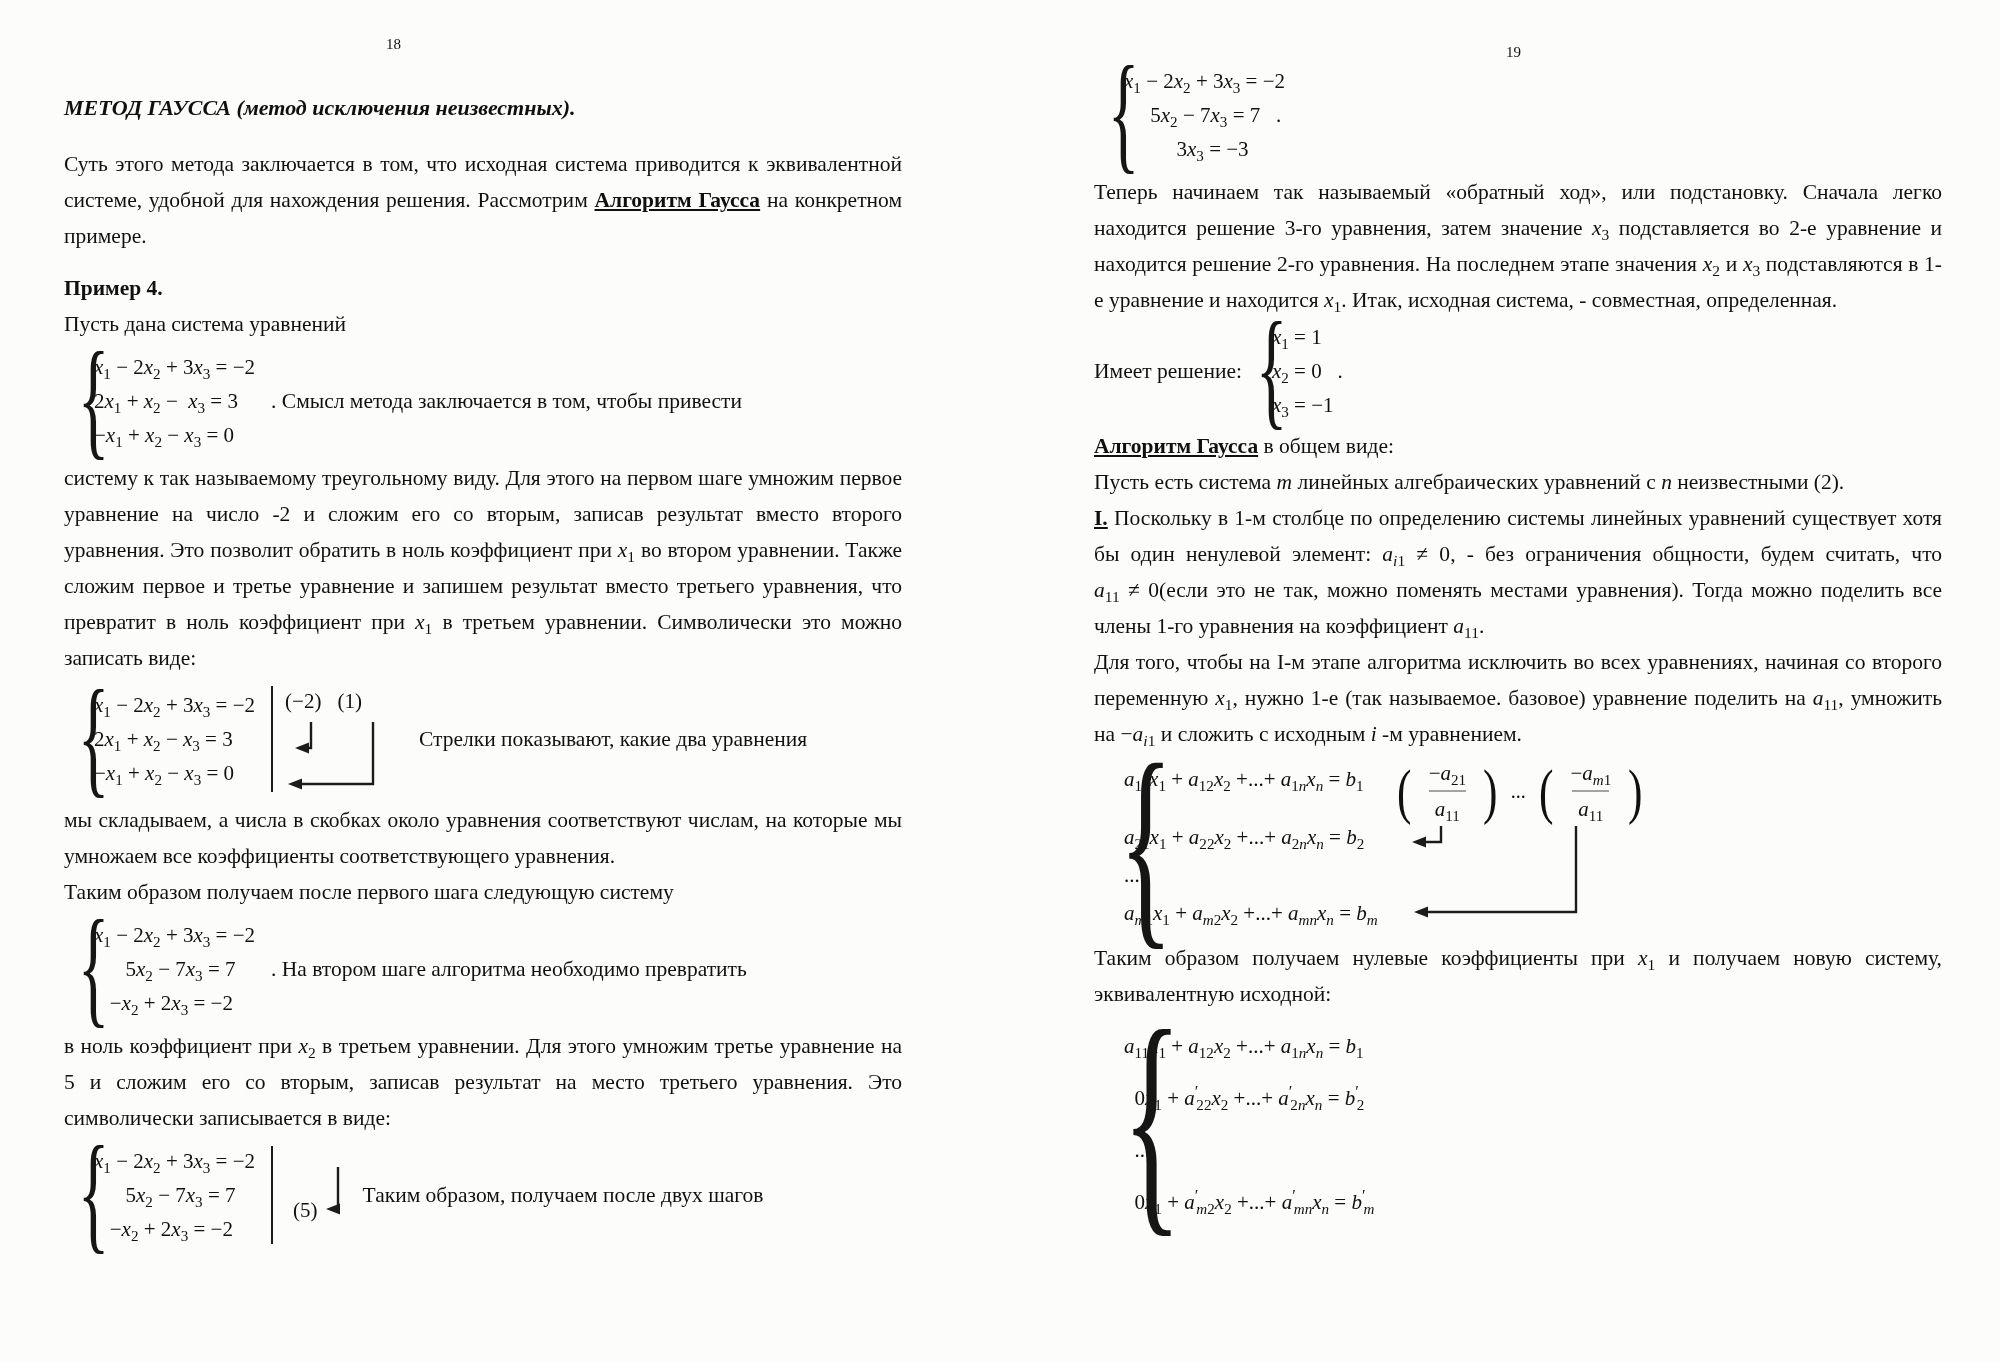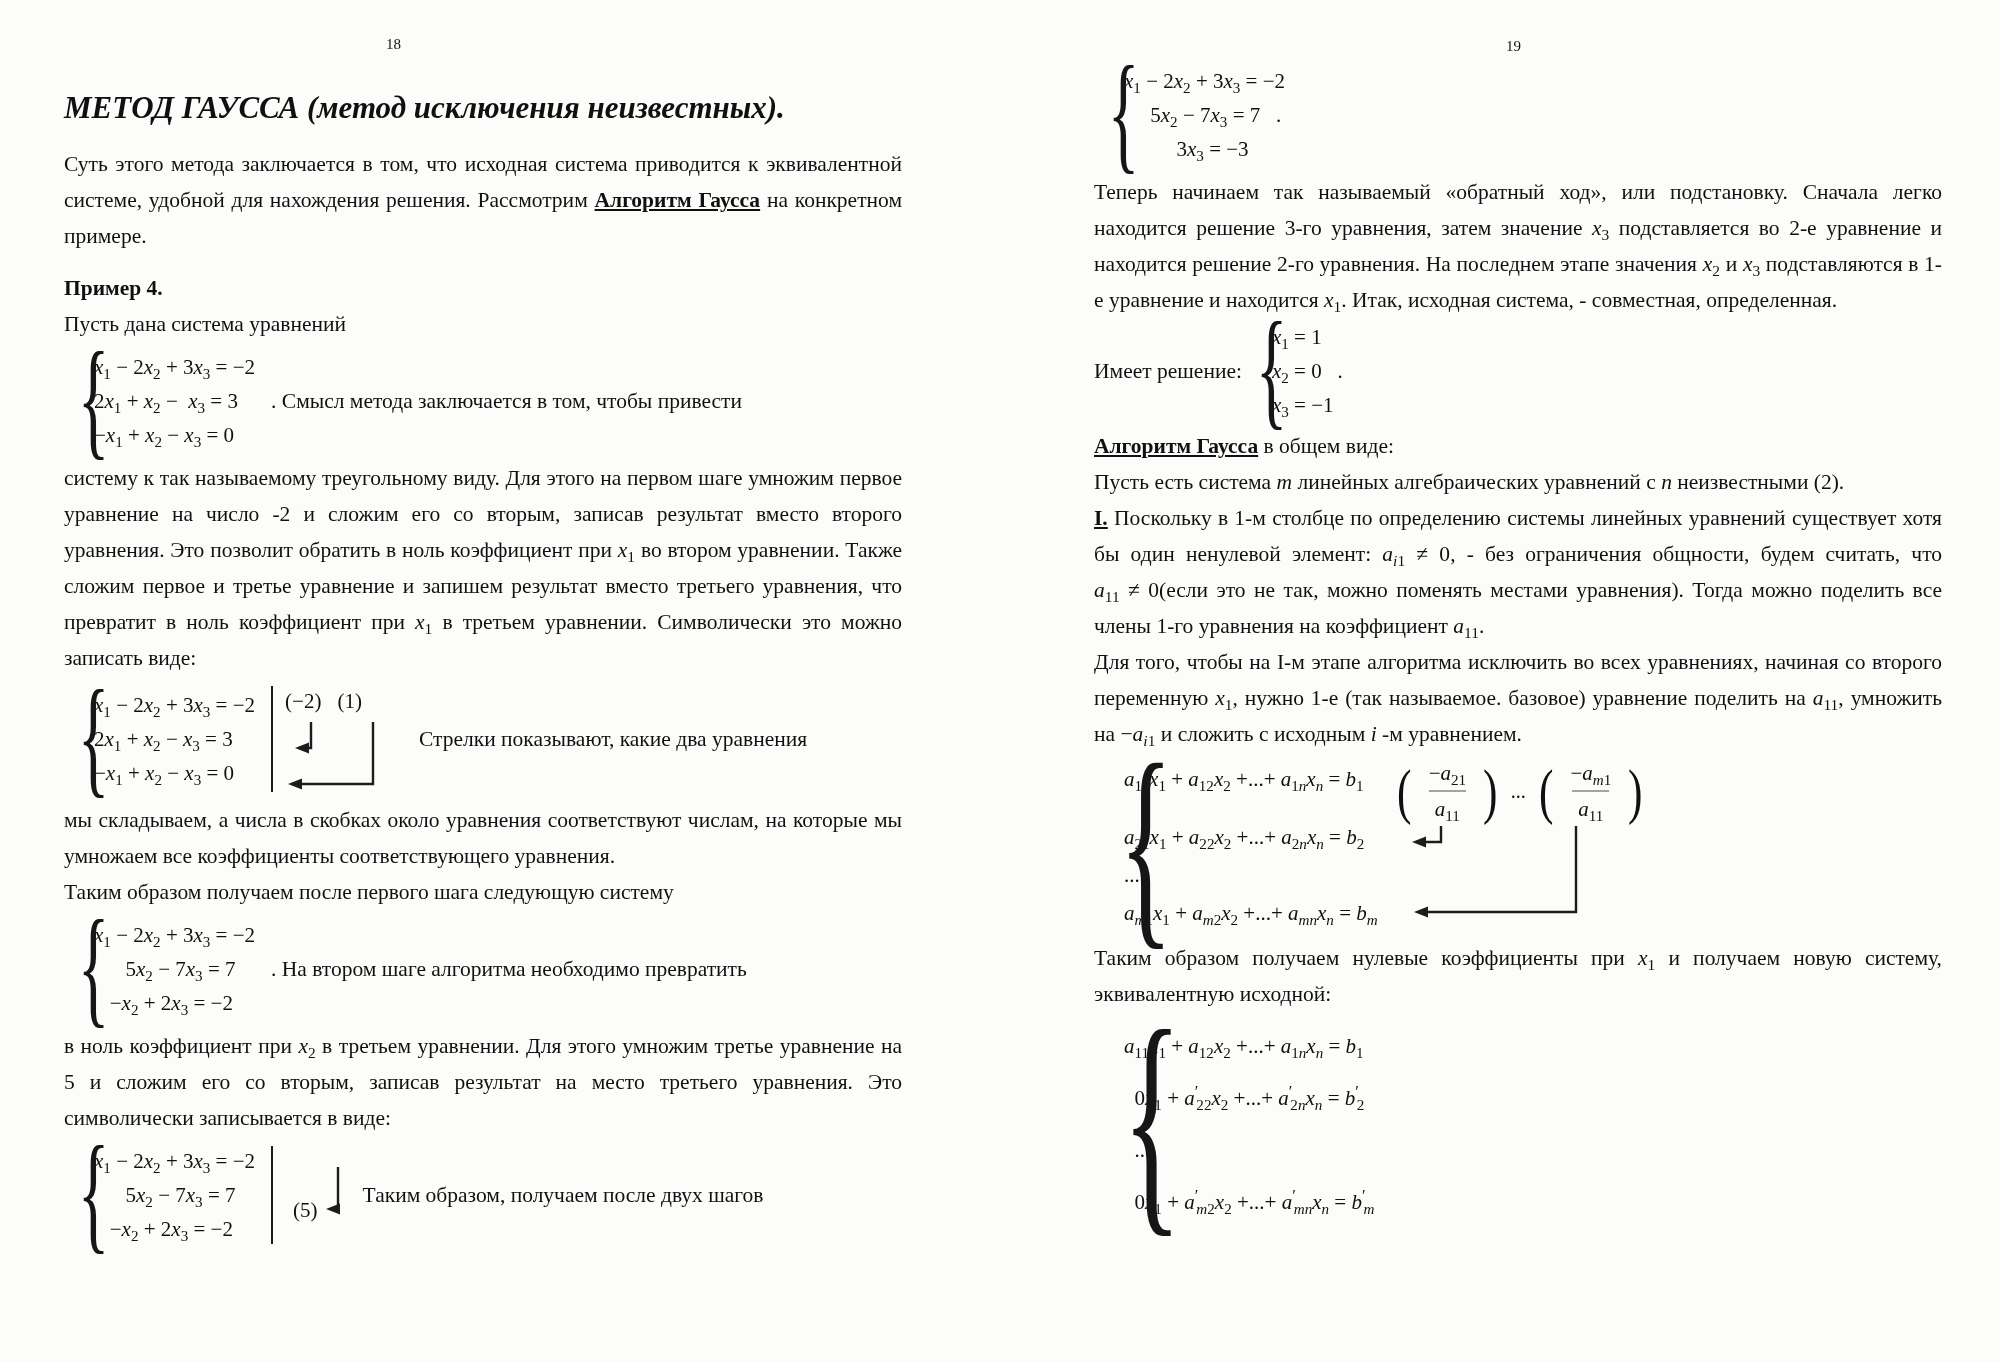--- a/index.html
+++ b/index.html
@@ -4,25 +4,25 @@
 <style>
   html,body{margin:0;padding:0;}
   body{
     width:2000px;height:1362px;position:relative;overflow:hidden;
     background:#fcfcfa;color:#101010;
     font-family:"Liberation Serif","DejaVu Serif",serif;
     font-size:21.5px;line-height:36px;
   }
   .pageno{position:absolute;font-size:15px;}
   .pn-left{left:386px;top:26px;}
-  .pn-right{left:1506px;top:28px;}
+  .pn-right{left:1506px;top:34px;}
   .col{position:absolute;}
   .col-left{left:64px;top:90px;width:838px;}
   .col-right{left:1094px;top:56px;width:848px;}
-  .title{font-size:31px;font-weight:bold;font-style:italic;margin:0 0 20px 0;line-height:36px;}
+  .title{font-size:22px;font-weight:bold;font-style:italic;margin:0 0 20px 0;line-height:36px;}
   .par{margin:0;text-align:justify;}
   .b{font-weight:bold;text-decoration:underline;}
   [data-name="example-heading"]{margin-top:16px;font-weight:bold;}
   [data-name="closing-line"]{margin-top:6px;}
   
   .eq-row{font-size:21px;line-height:34px;white-space:pre;}
   .m{white-space:nowrap;}
   i{font-style:italic;}
   sub{font-size:0.72em;line-height:0;}
   .pr{position:relative;top:-0.5em;font-size:0.78em;line-height:0;display:inline-block;margin-right:-2px;}

